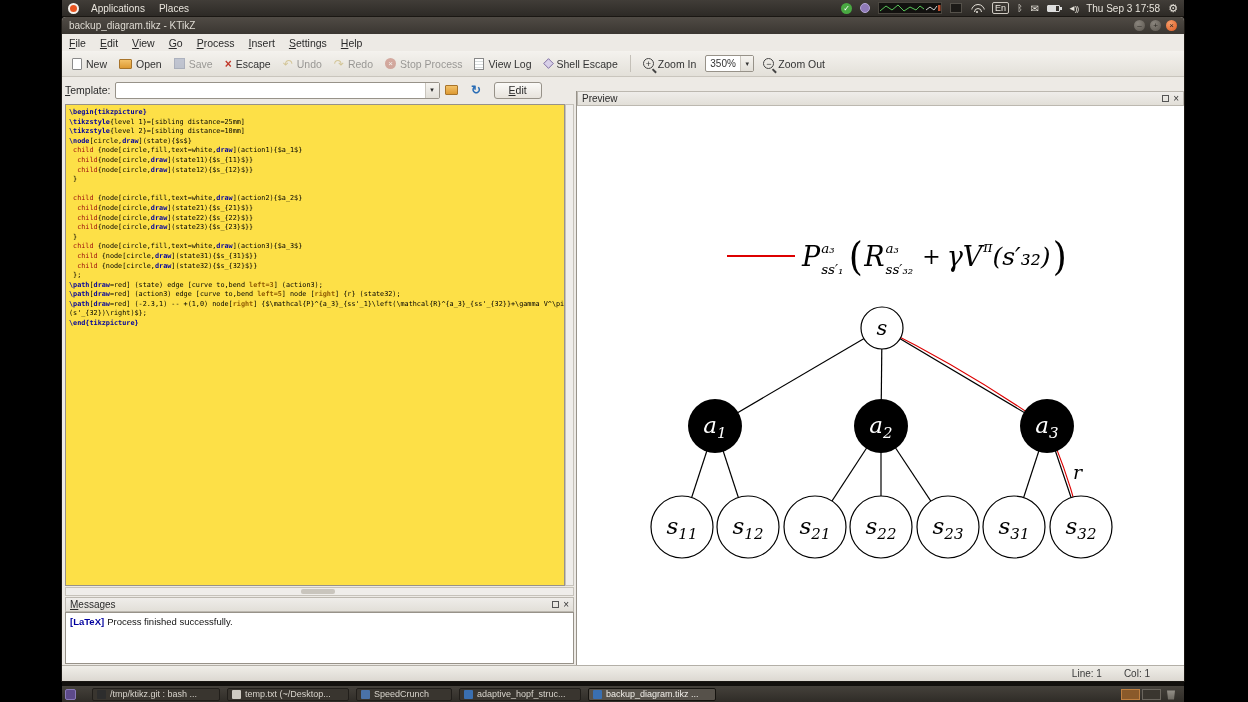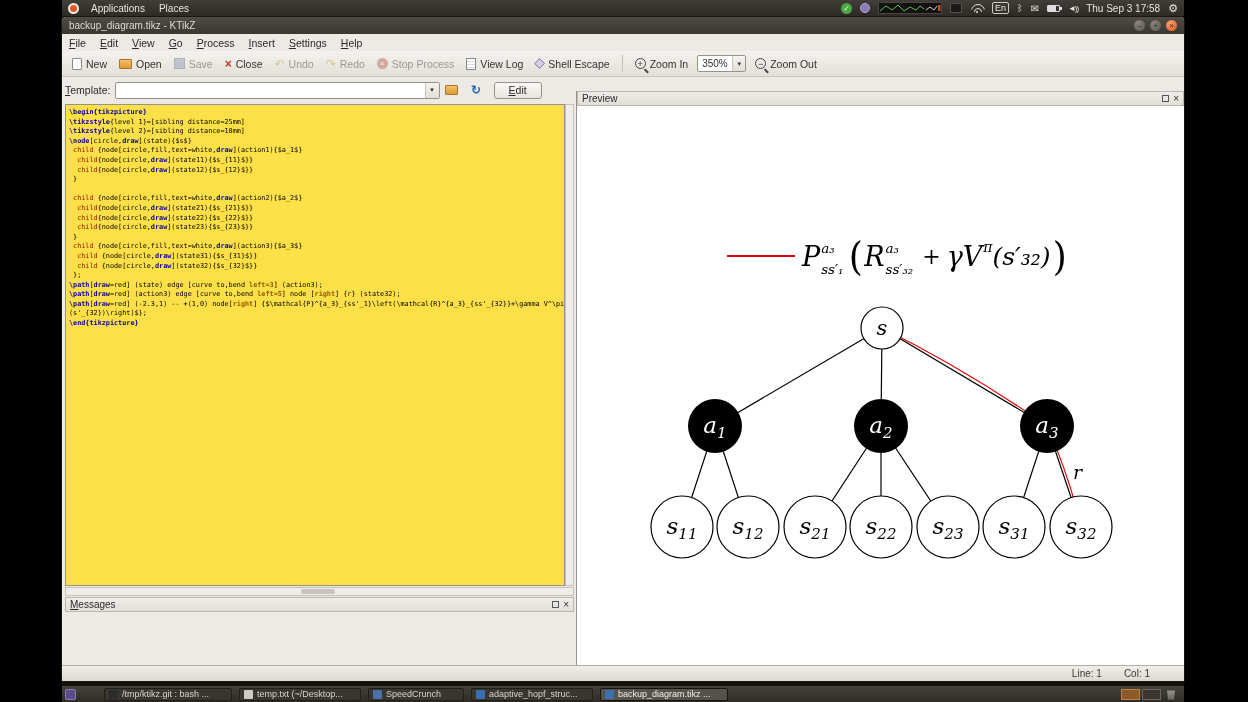--- a/index.html
+++ b/index.html
@@ -99,21 +99,21 @@
 .f-sup{font-style:italic;font-size:14px;transform:translateY(-9px);margin-left:1px}
 .tree{position:absolute;left:0;top:0}
 .t-root{font:italic 21px "DejaVu Serif",serif}
 .t-main{font:italic 23px "DejaVu Serif",serif}
 .t-sub{font:italic 15px "DejaVu Serif",serif}
 .t-r{font:italic 19px "DejaVu Serif",serif}
 
 
 .taskbar{position:absolute;left:0;top:686px;width:1122px;height:16px;background:linear-gradient(#45413b,#2f2c27);display:flex;align-items:center;padding:0 3px}
 .show-desktop{width:11px;height:11px;background:#5d4a8a;border:1px solid #8a7ab8;border-radius:2px}
-.task-items{display:flex;gap:7px;margin-left:28px;flex:1;min-width:0}
+.task-items{display:flex;gap:7px;margin-left:16px;flex:1;min-width:0}
 .task-item{display:flex;align-items:center;gap:4px;height:13px;padding:0 4px;background:#39352f;border:1px solid #211e1a;border-radius:2px;color:#d8d4cc;font-size:9px;white-space:nowrap;overflow:hidden;flex:0 0 auto}
 .task-item.active{background:#56514a;border-color:#15130f;color:#f0ede8}
 .t-ic{width:9px;height:9px;border-radius:1px;flex:0 0 auto}
 .ws-switcher{margin-left:auto;display:flex;gap:2px}
 .ws{width:19px;height:11px;background:#3a362f;border:1px solid #6b665e}
 .ws.active{background:#8a5a2a;border-color:#c08040}
 .trash{width:10px;height:11px;margin:0 5px;position:relative;background:linear-gradient(#9a968e,#6b675f);clip-path:polygon(10% 18%,90% 18%,80% 100%,20% 100%)}
 </style>
 </head>
 <body>
@@ -175,21 +175,21 @@
         <span class="tb-btn">
           <span class="ic ic-folder"></span>
           <span>Open</span>
         </span>
         <span class="tb-btn disabled">
           <span class="ic ic-save"></span>
           <span>Save</span>
         </span>
         <span class="tb-btn">
           <span class="ic ic-close">×</span>
-          <span>Close</span>
+          <span>Escape</span>
         </span>
         <span class="tb-btn disabled">
           <span class="ic ic-undo">↶</span>
           <span>Undo</span>
         </span>
         <span class="tb-btn disabled">
           <span class="ic ic-redo">↷</span>
           <span>Redo</span>
         </span>
         <span class="tb-btn disabled">
@@ -340,20 +340,23 @@
 
     <div class="messages-pane">
       <div class="pane-header">
         <span class="mn">Messages</span>
         <span class="pane-icons">
           <span class="p-float"></span>
           <span class="p-close">×</span>
         </span>
       </div>
     </div>
+    <div class="messages-content">
+      <span class="msg-tag">[LaTeX]</span><span>Process finished successfully.</span>
+    </div>
 
     <div class="statusbar">
       <span>Line: 1</span>
       <span>Col: 1</span>
     </div>
   </div>
 
   <div class="taskbar">
     <span class="show-desktop"></span>
     <div class="task-items">

